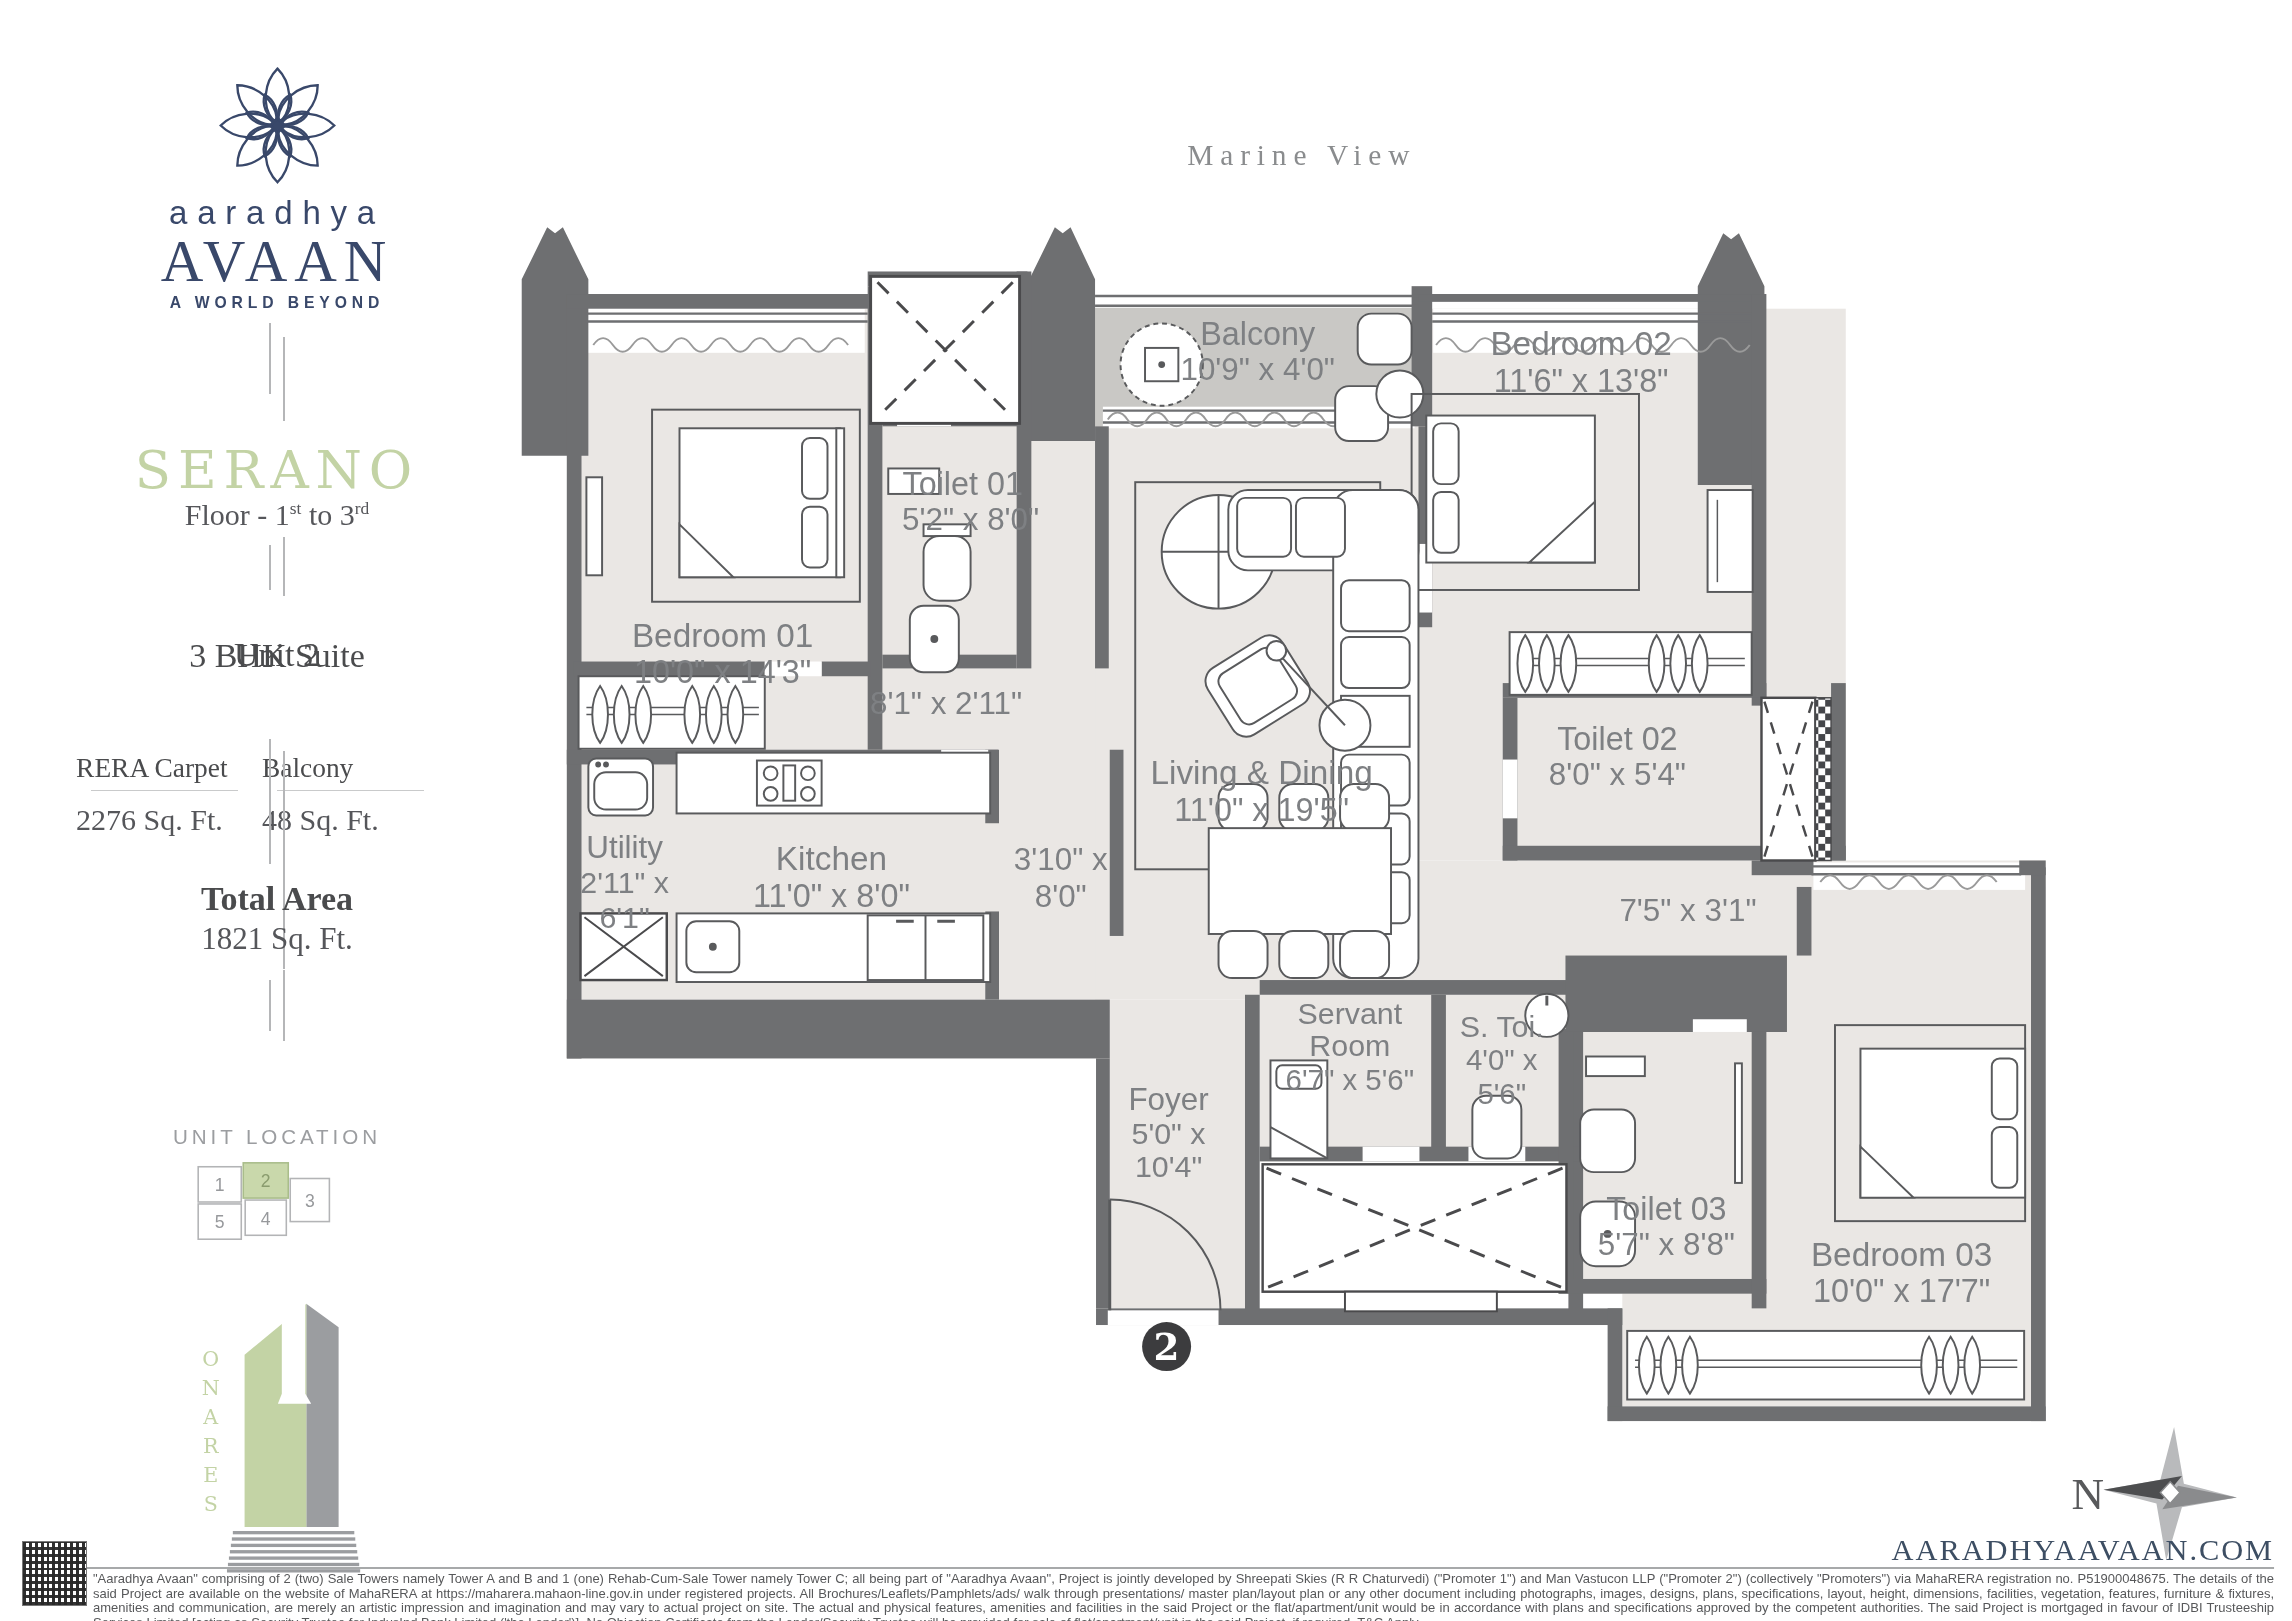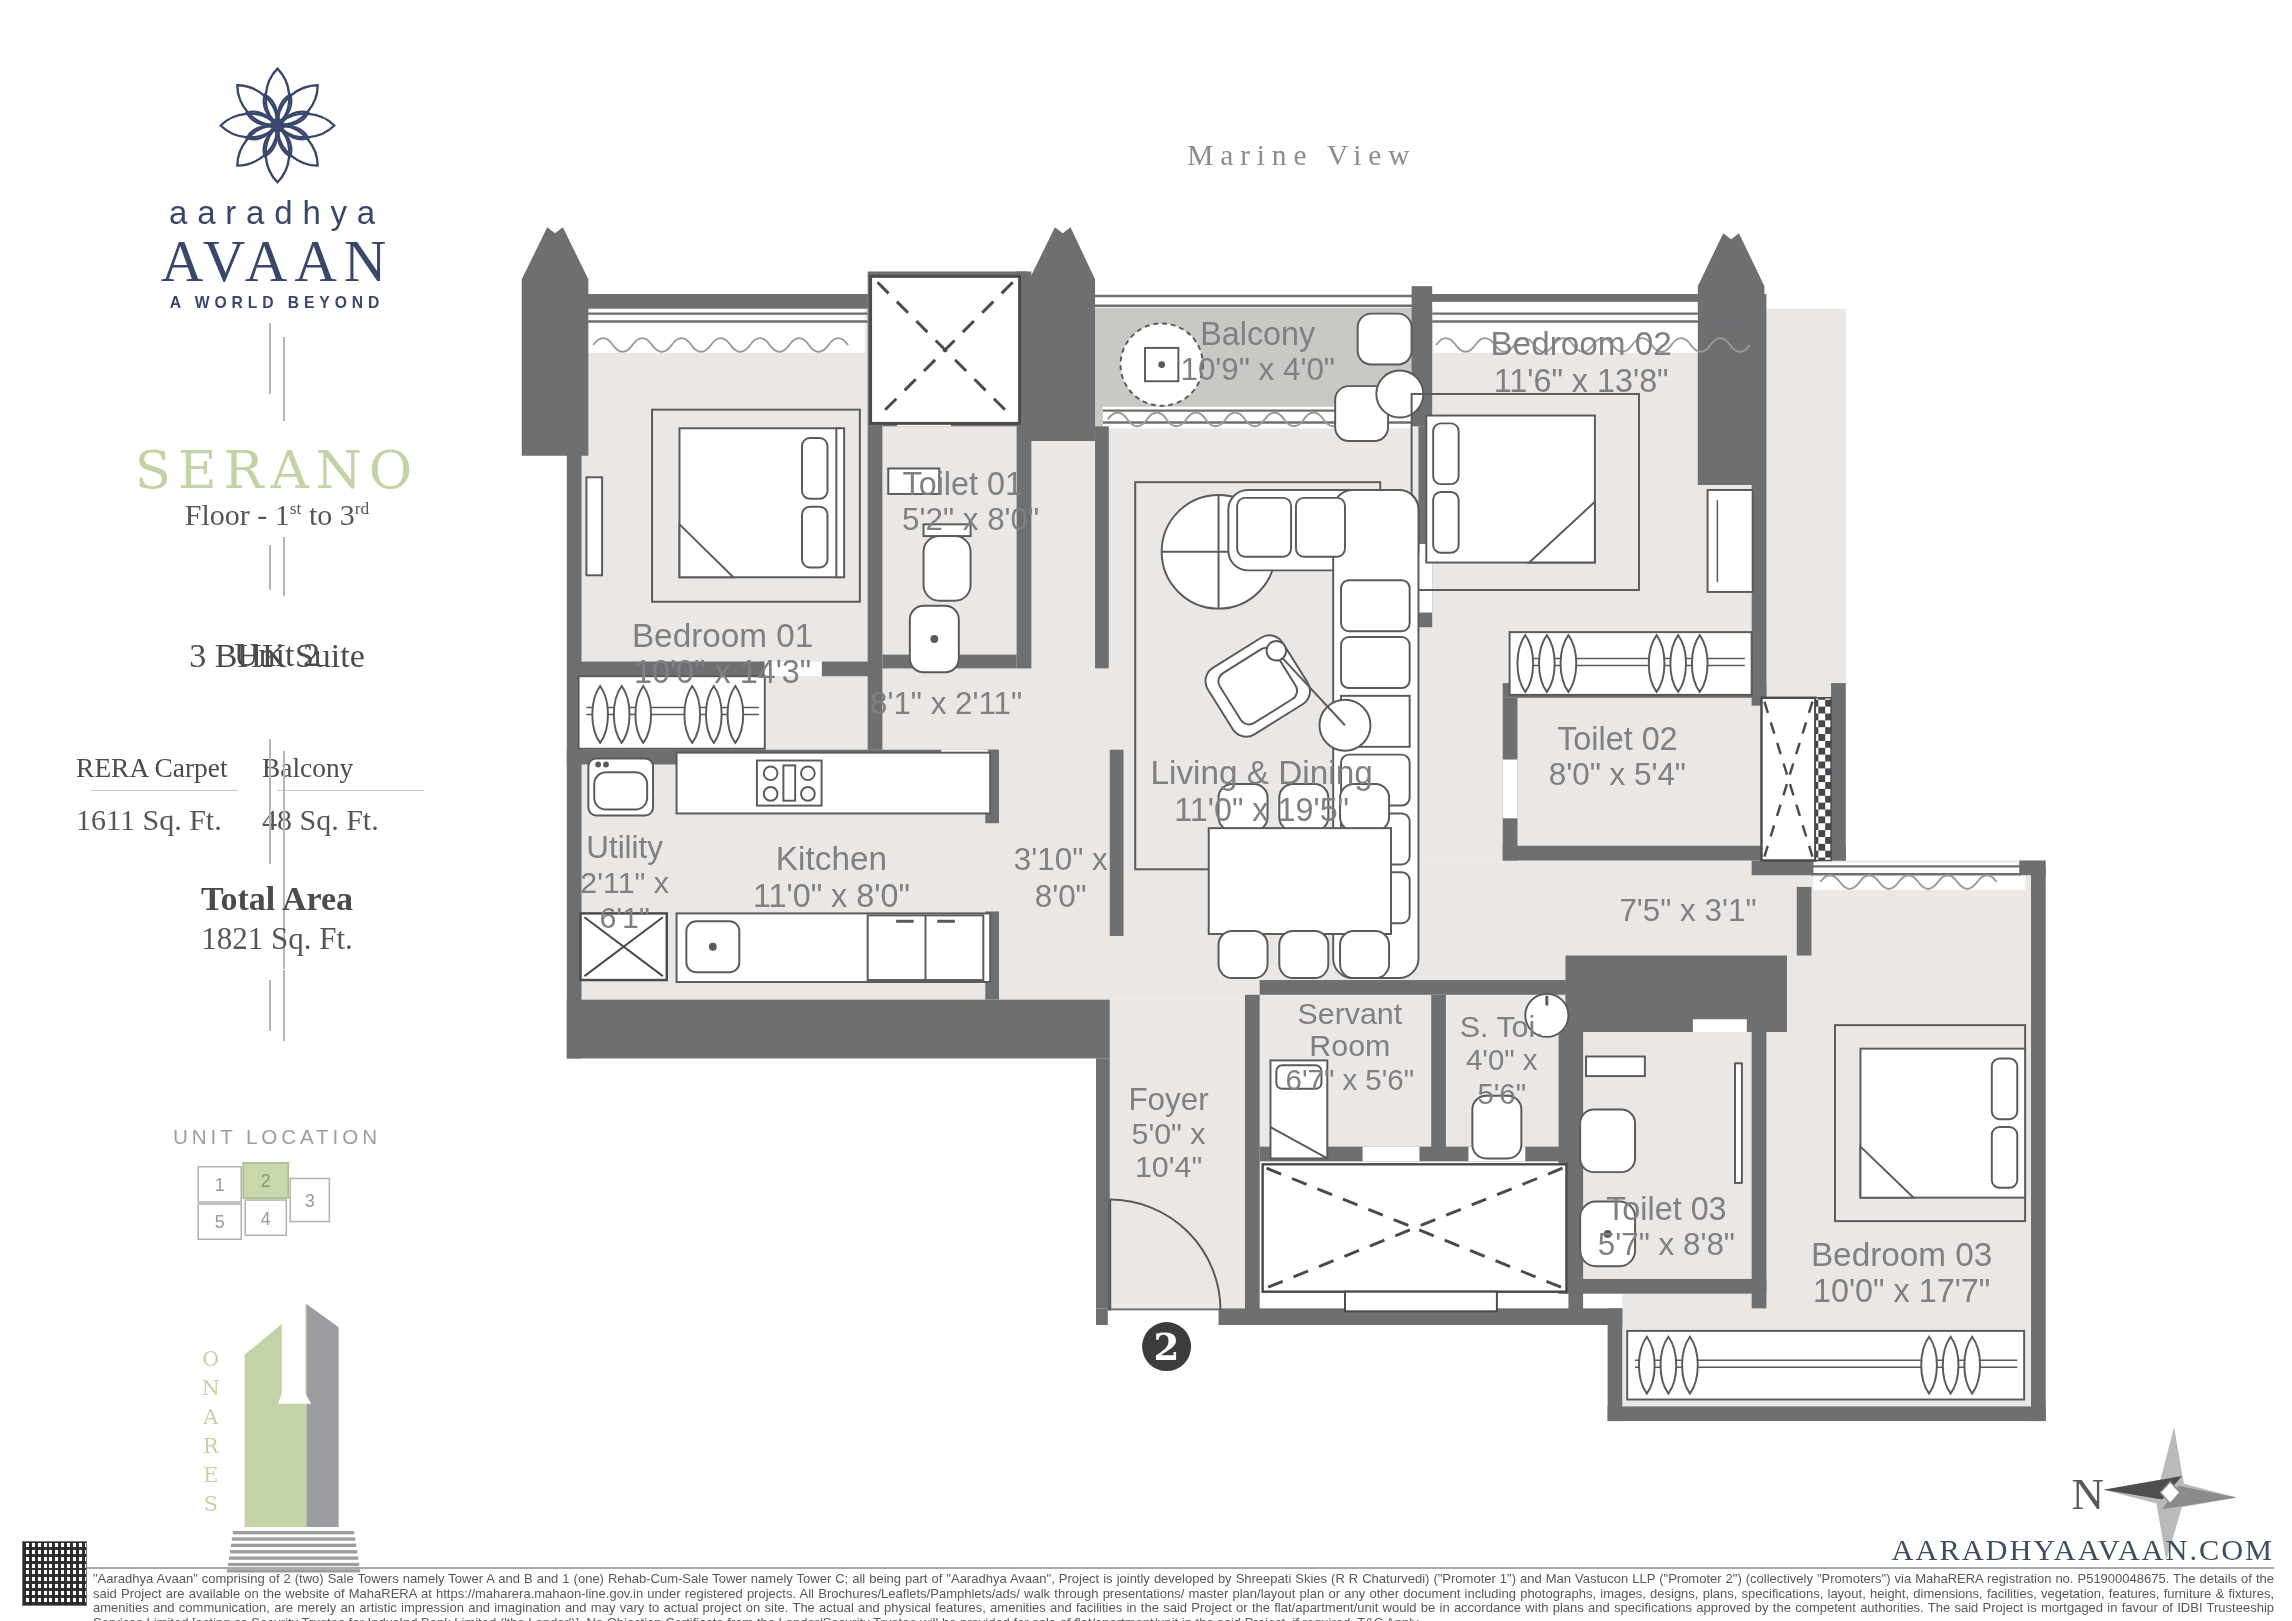--- a/index.html
+++ b/index.html
@@ -84,21 +84,21 @@
 
     <div class="vdiv" style="left:188px;top:545px;height:45px"></div>
     <div class="vdiv" style="left:202px;top:537px;height:59px"></div>
 
     <div class="sb unit-no">Unit 2</div>
     <div class="sb unit-type">3 BHK Suite</div>
 
     <div class="area-col" style="left:-4.9px;top:753px">
       <div class="area-label">RERA Carpet</div>
       <div class="area-underline"></div>
-      <div class="area-value">1611 Sq. Ft.</div>
+      <div class="area-value">2276 Sq. Ft.</div>
     </div>
     <div class="area-col" style="left:181px;top:753px">
       <div class="area-label">Balcony</div>
       <div class="area-underline"></div>
       <div class="area-value">48 Sq. Ft.</div>
     </div>
     <div class="vdiv" style="left:188px;top:739px;height:125px"></div>
     <div class="vdiv" style="left:202px;top:751px;height:218px"></div>
 
     <div class="sb total-label">Total Area</div>

